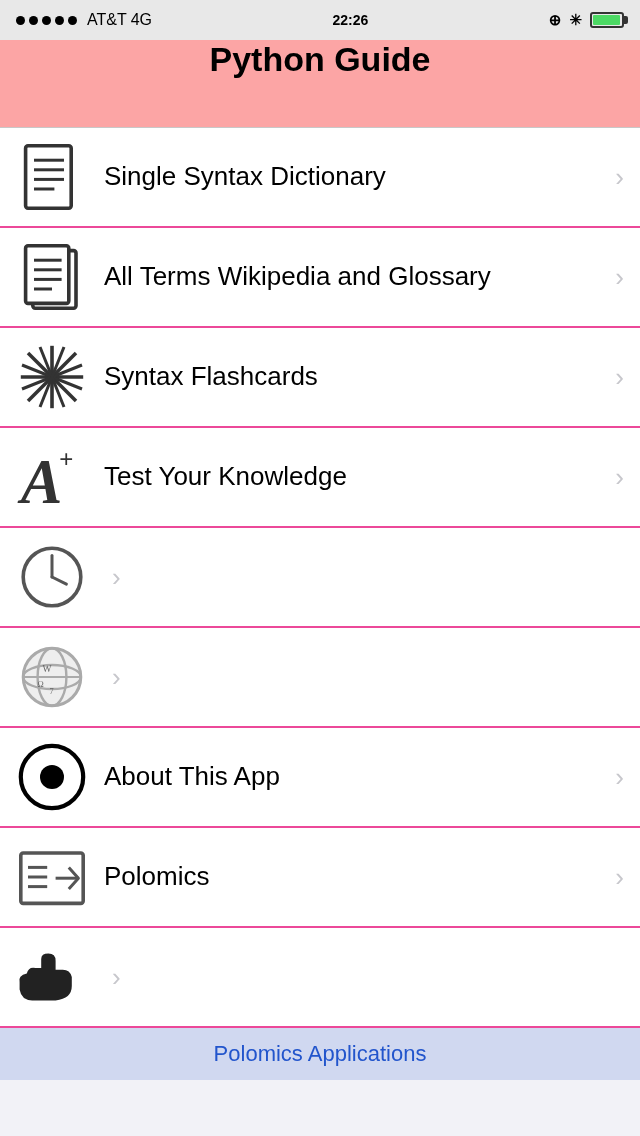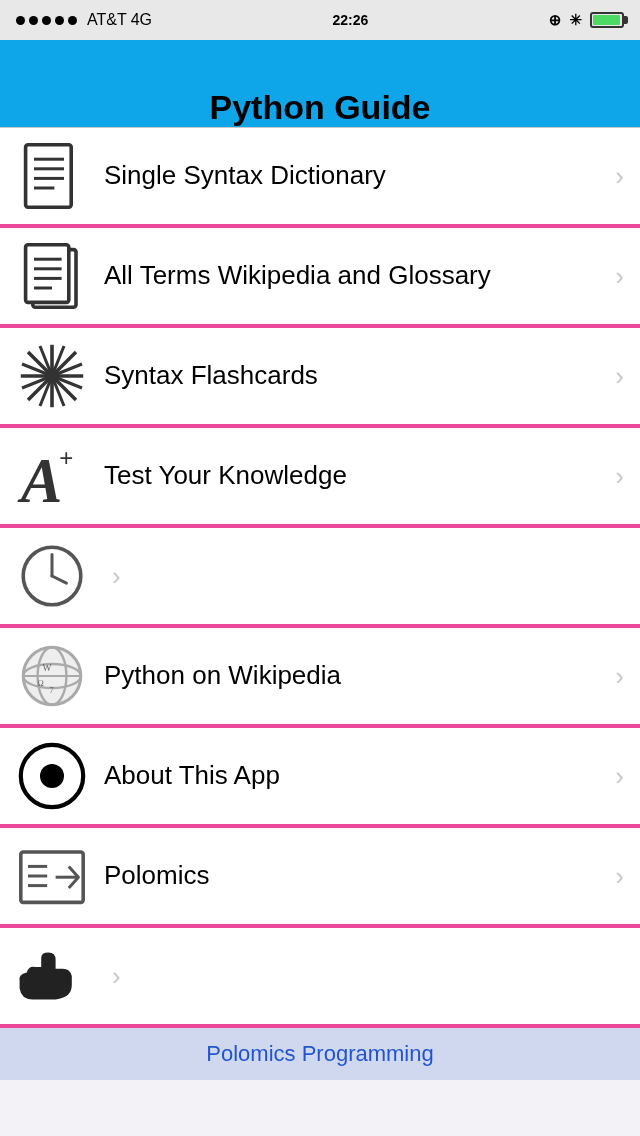--- a/index.html
+++ b/index.html
@@ -58,45 +58,45 @@
       height: calc(100% - 2px);
       background: #4cd964;
       border-radius: 1px;
     }
     .lock-icon, .bluetooth-icon { font-size: 15px; }
 
     
     .nav-bar {
       width: 100%;
       height: 88px;
-      background: #0ea5e9;
+      background: #fca5a5;
       border-bottom: 1px solid #c8c8c8;
       display: flex;
-      align-items: flex-end;
+      align-items: flex-start;
       justify-content: center;
     }
     .nav-title {
       font-size: 34px;
       font-weight: 700;
       color: #000;
     }
 
     
     .list-container {
       background: #fff;
       margin: 0;
     }
 
     .list-item {
       display: flex;
       align-items: center;
       padding: 0 16px;
       min-height: 100px;
       background: #fff;
-      border-bottom: 4px solid #ec4899;
+      border-bottom: 2px solid #ec4899;
       cursor: pointer;
       position: relative;
     }
 
     .item-icon {
       width: 72px;
       height: 72px;
       flex-shrink: 0;
       display: flex;
       align-items: center;
@@ -233,21 +233,20 @@
       <svg viewBox="0 0 60 60" xmlns="http://www.w3.org/2000/svg">
         <circle cx="30" cy="30" r="24" fill="#eee" stroke="#aaa" stroke-width="2.5"></circle>
         <ellipse cx="30" cy="30" rx="12" ry="24" fill="none" stroke="#aaa" stroke-width="2"></ellipse>
         <ellipse cx="30" cy="30" rx="24" ry="10" fill="none" stroke="#aaa" stroke-width="2"></ellipse>
         <line x1="6" y1="30" x2="54" y2="30" stroke="#aaa" stroke-width="1.5"></line>
         <text x="22" y="26" font-size="8" font-family="serif" fill="#666">W</text>
         <text x="18" y="38" font-size="7" font-family="serif" fill="#666">Ω</text>
         <text x="28" y="44" font-size="7" font-family="serif" fill="#666">7</text>
       </svg>
     </div>
-    <span class="item-text">Python on Wikipedia</span>
     <span class="chevron">›</span>
   </div>
 
   <div class="list-item">
     <div class="item-icon">
       <svg viewBox="0 0 60 60" xmlns="http://www.w3.org/2000/svg">
         <circle cx="30" cy="30" r="26" fill="none" stroke="#000" stroke-width="3.5"></circle>
         <circle cx="30" cy="30" r="10" fill="#000"></circle>
       </svg>
     </div>
@@ -276,14 +275,14 @@
 
         <path d="M4,36 Q2,28 12,26 Q14,18 22,20 L28,20 L28,10 Q28,4 36,4 Q44,4 44,12 L44,22 L52,22 Q60,22 62,30 L62,40 Q62,54 44,56 L18,56 Q6,56 4,44 Z" fill="#222" stroke="none"></path>
       </svg>
     </div>
     <span class="chevron">›</span>
   </div>
 
 </div>
 
 <div class="bottom-banner">
-  <span class="bottom-banner-text">Polomics Programming</span>
+  <span class="bottom-banner-text">Polomics Applications</span>
 </div>
 
 </body></html>

